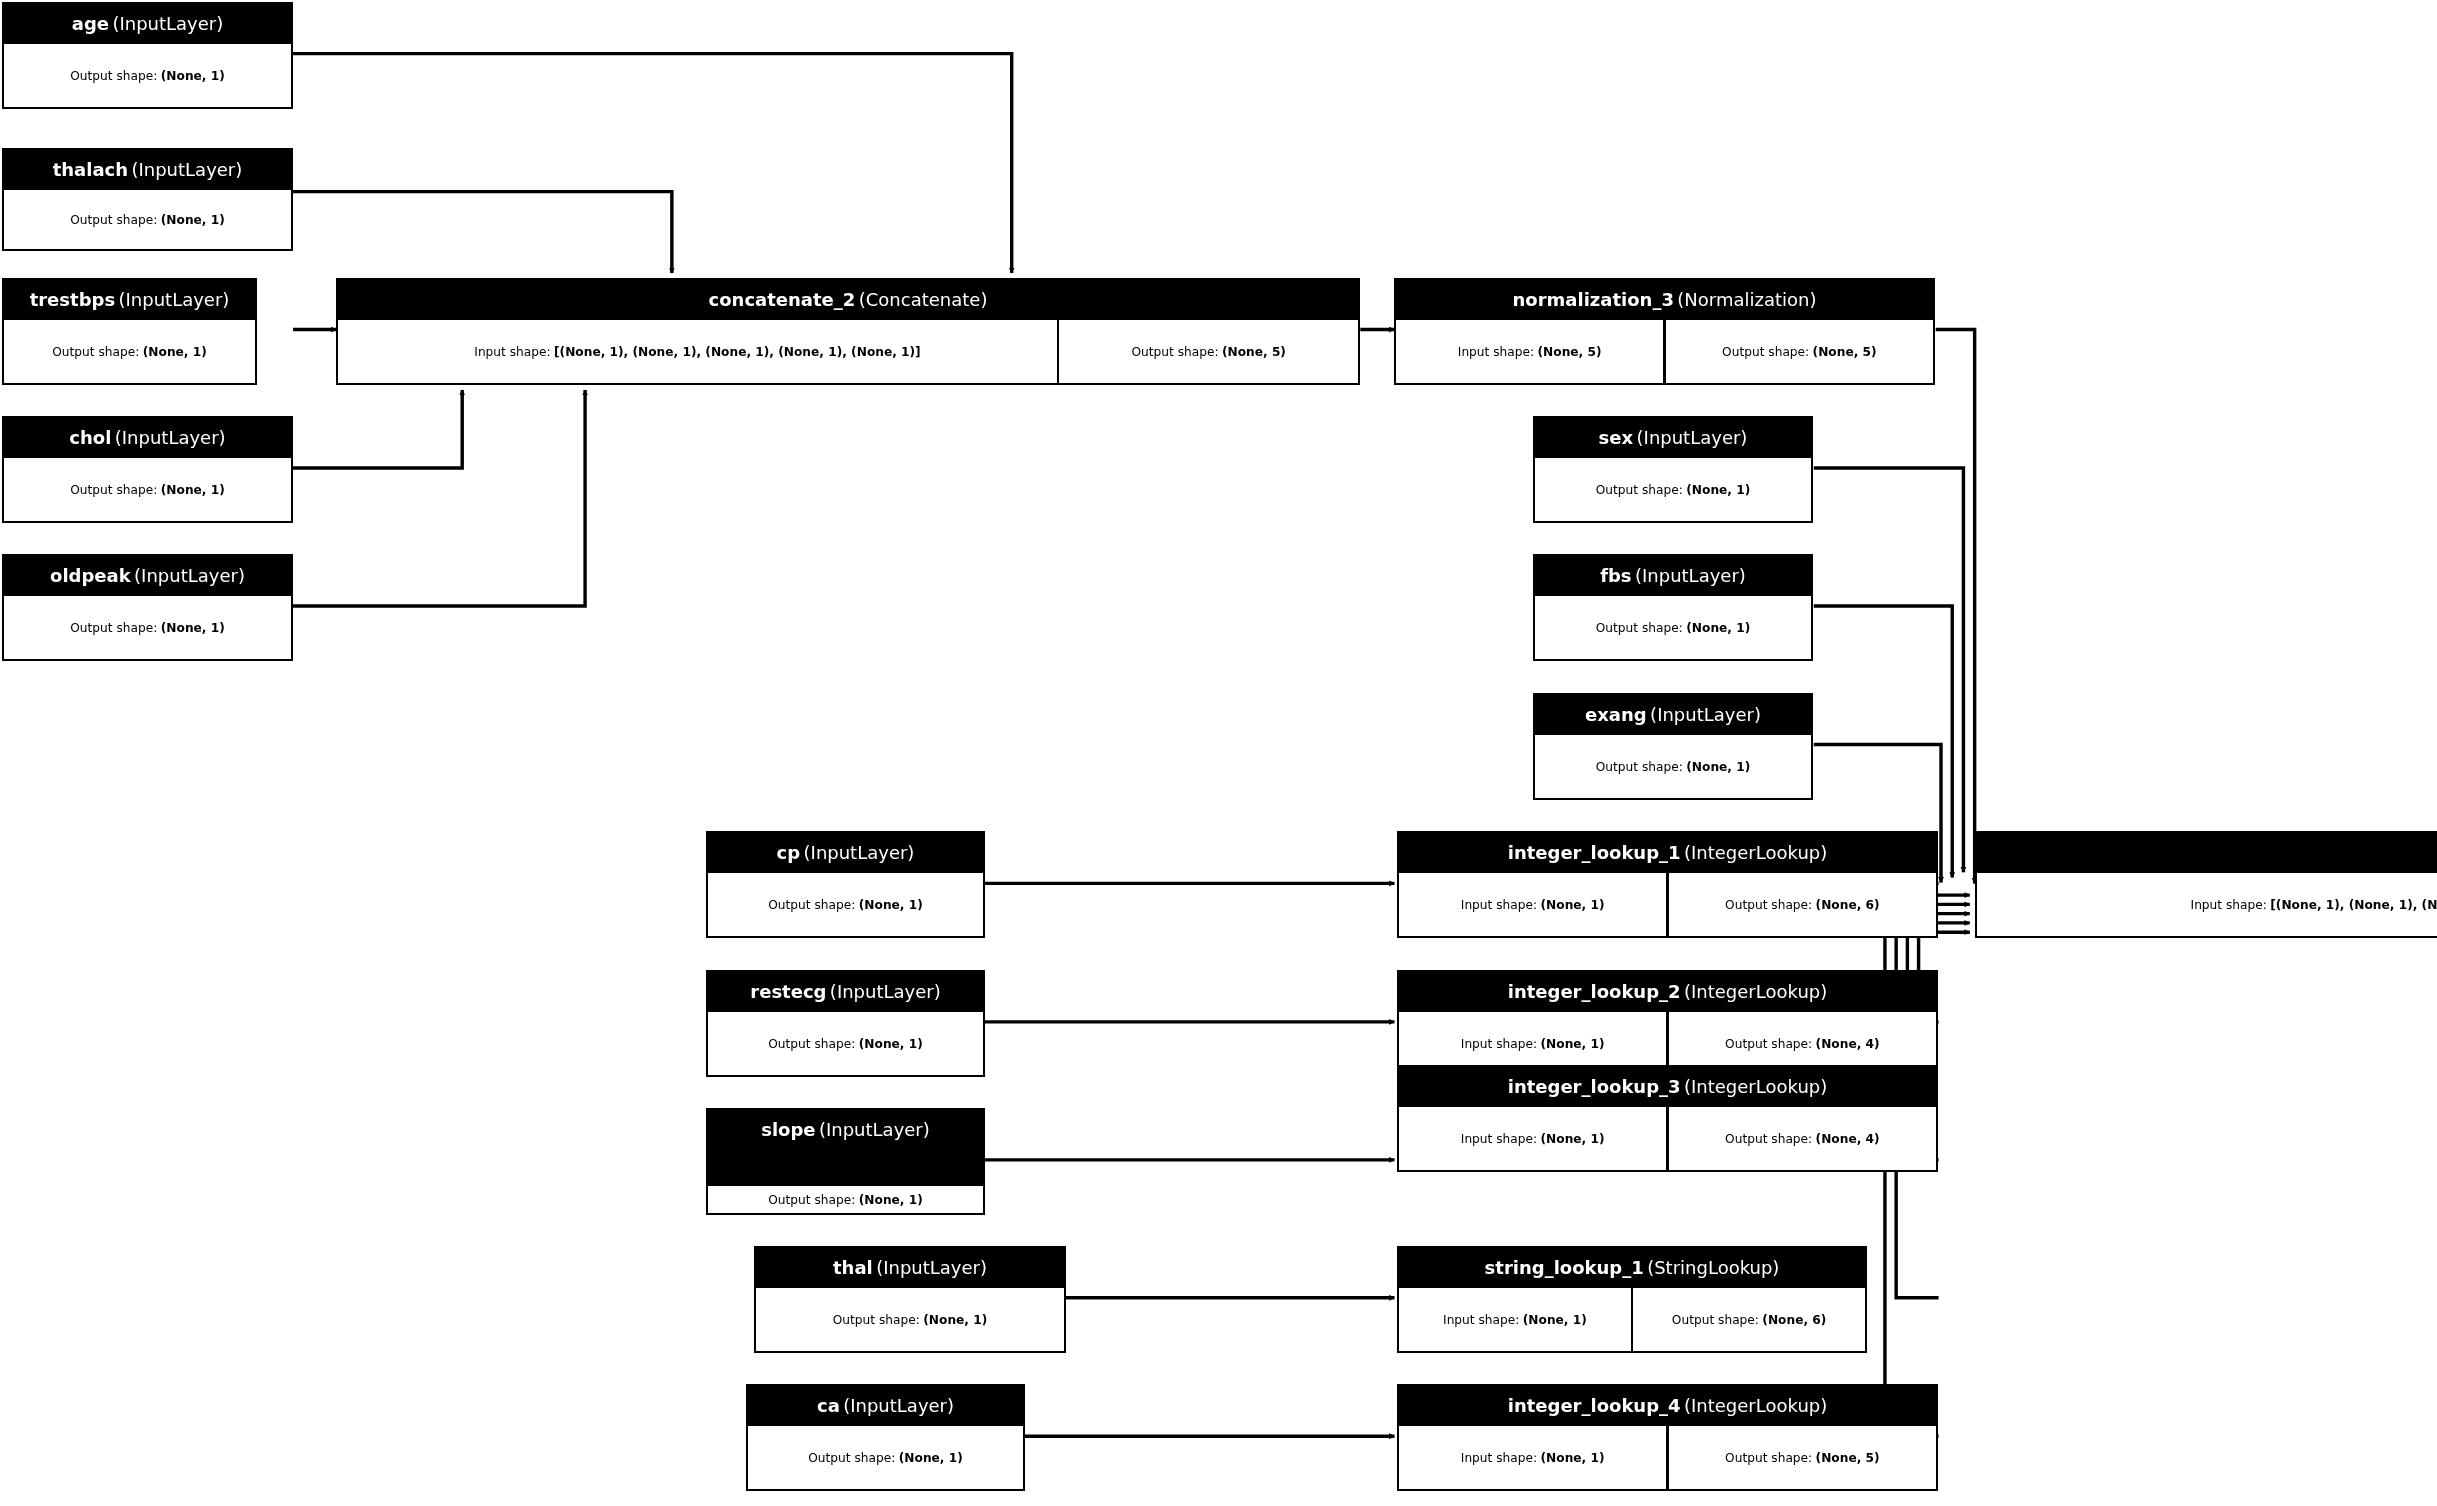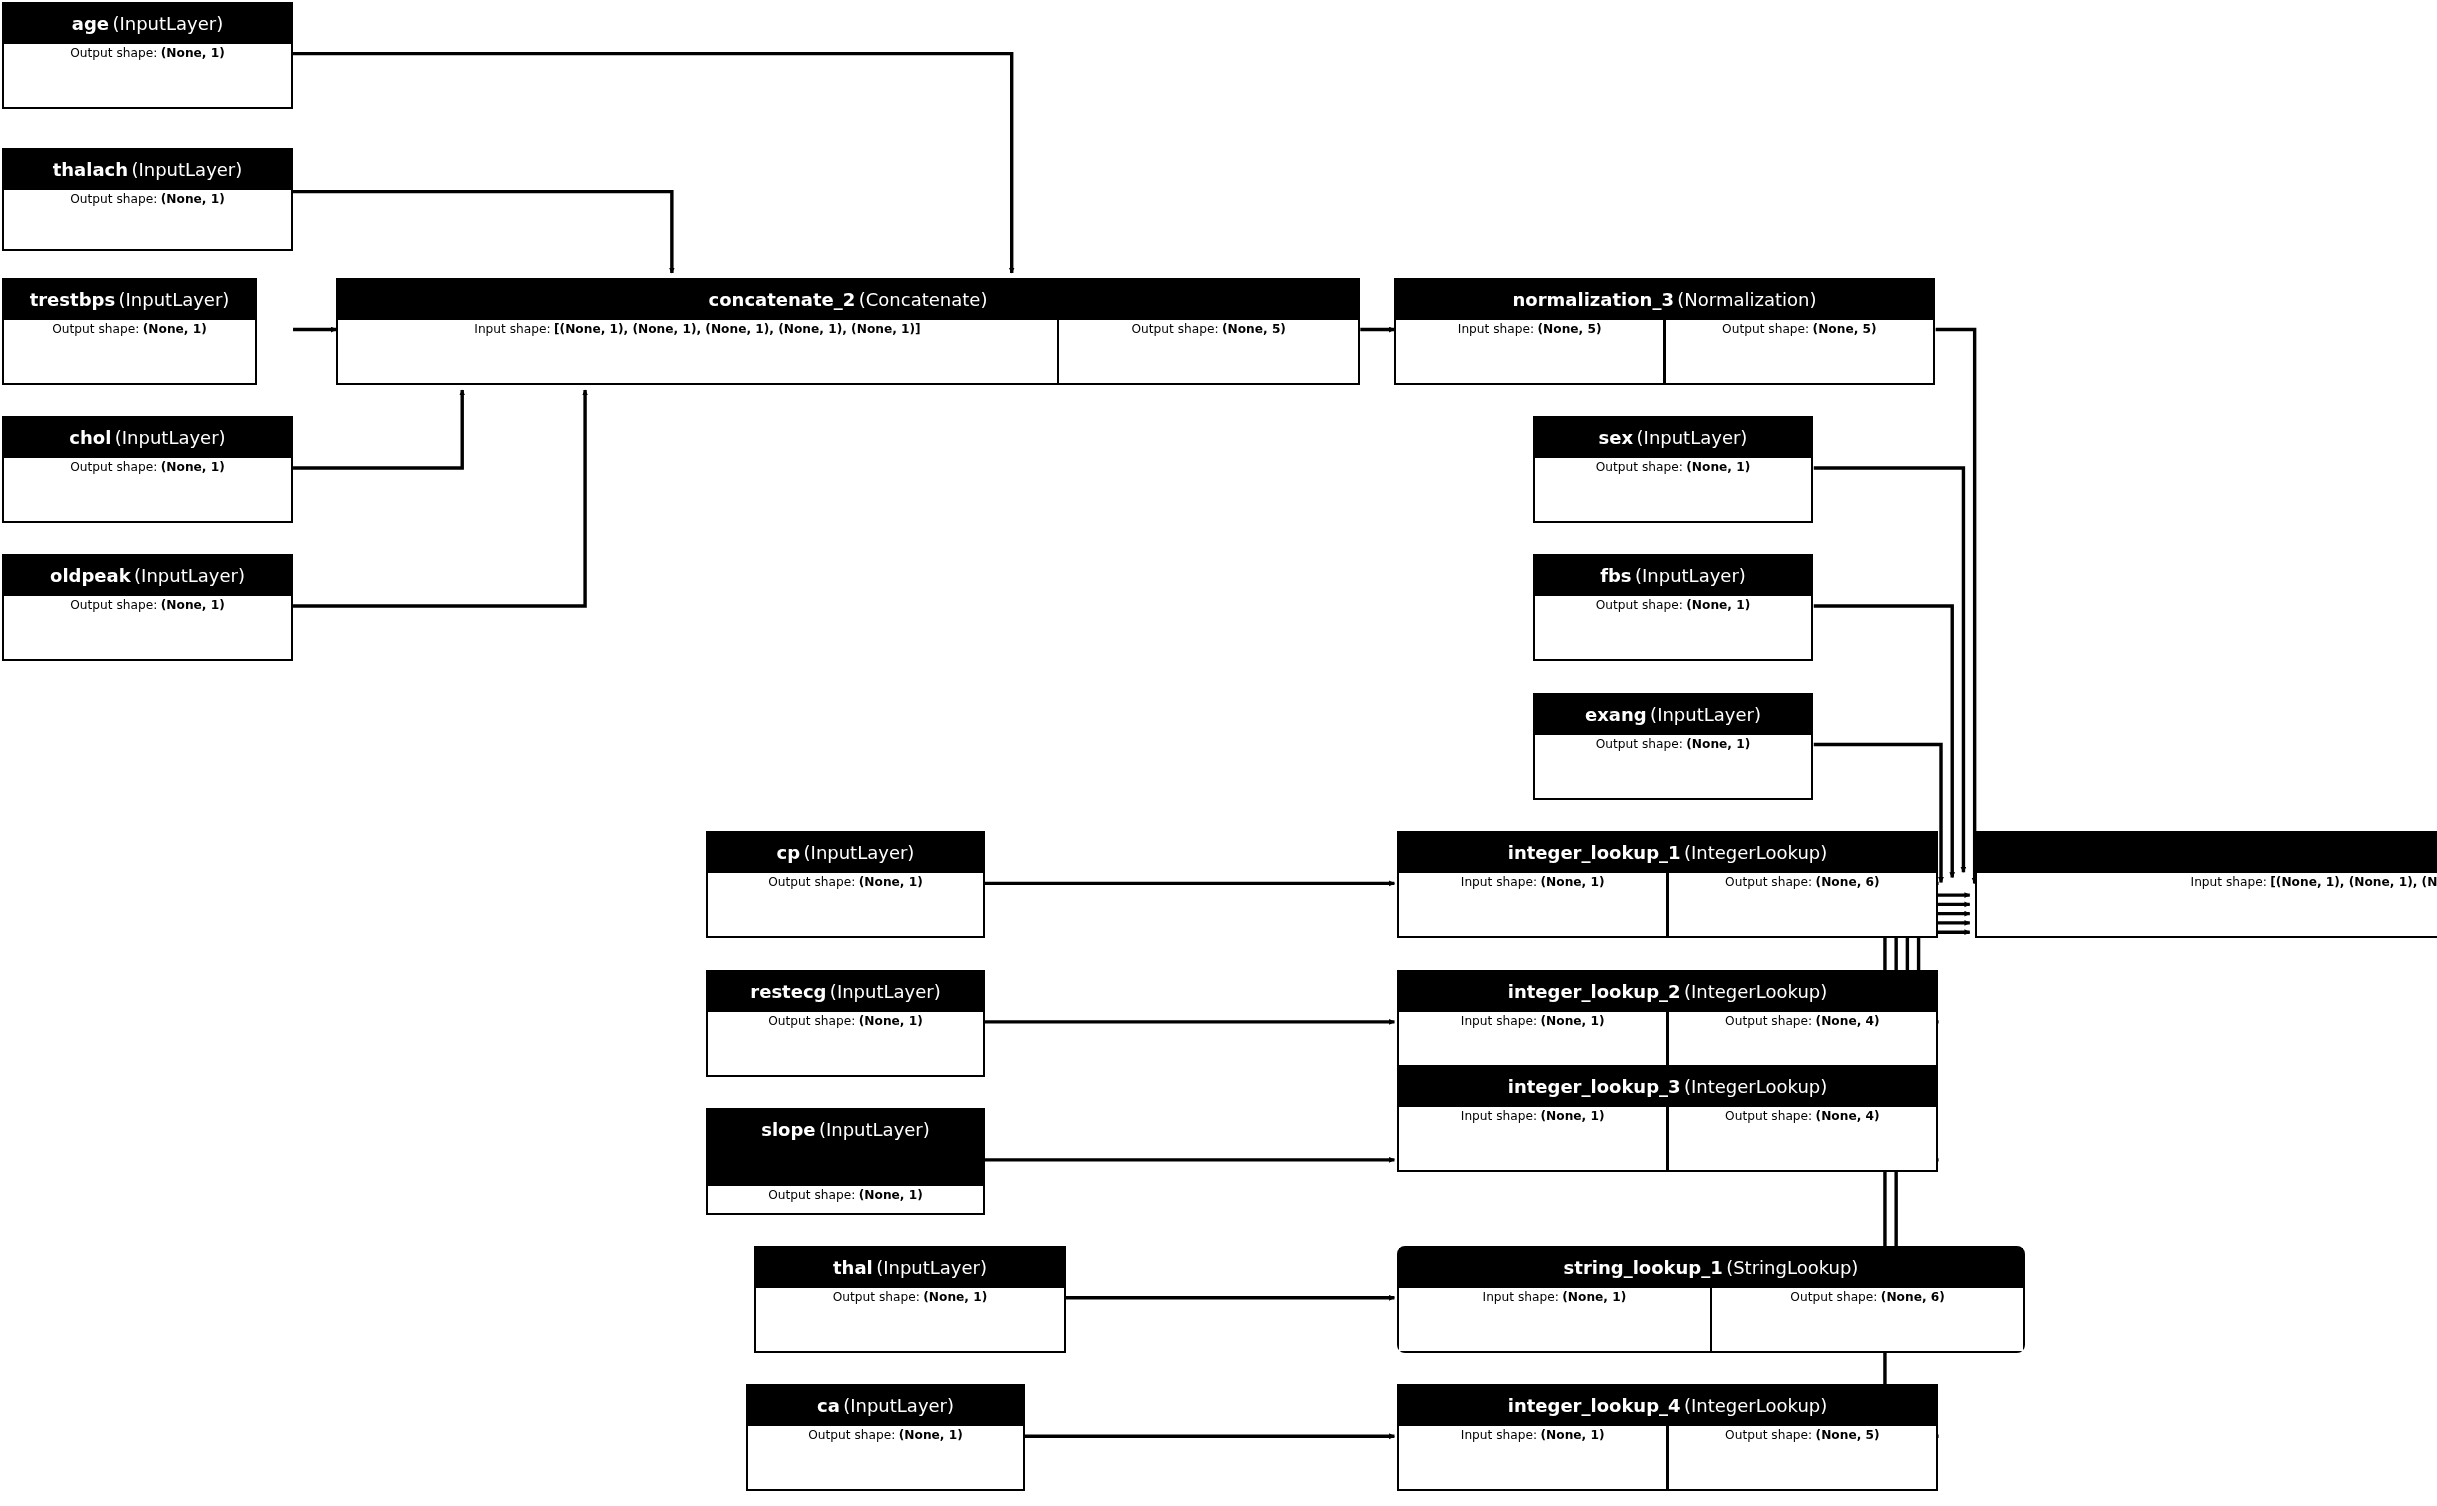--- a/index.html
+++ b/index.html
@@ -42,20 +42,21 @@
     display: flex;
     flex: 1 1 auto;
     background: #000000;
   }
   .shape-cell {
     background: #ffffff;
     color: #000000;
     font-size: 12.2px;
     line-height: 1;
     display: flex;
+    align-items: center;
     justify-content: center;
     padding: 2.9px 6.8px;
     white-space: nowrap;
     overflow: hidden;
     box-sizing: border-box;
   }
   .shape-cell .lab { font-weight: normal; }
   .shape-cell .val { font-weight: bold; }
   .shape-cell + .shape-cell { margin-left: 2.4px; }
   .sep { display: inline-block; width: 3.4px; }
@@ -373,21 +374,21 @@
           <span class="val">(None, 1)</span>
       </div>
       <div class="shape-cell" style="flex:1;">
         <span class="lab">Output shape:</span>
           <span class="sep"></span>
           <span class="val">(None, 4)</span>
       </div>
     </div>
   </div>
 
-  <div class="node" style="left:1397px;top:1246px;width:628px;height:107px;border-radius:8px;">
+  <div class="node" style="left:1397px;top:1246px;width:470px;height:107px;">
     <div class="node-title">
       <span class="nm">string_lookup_1</span><span class="sep"></span><span class="ty">(StringLookup)</span>
     </div>
     <div class="node-shapes">
       <div class="shape-cell" style="flex:1;">
         <span class="lab">Input shape:</span>
           <span class="sep"></span>
           <span class="val">(None, 1)</span>
       </div>
       <div class="shape-cell" style="flex:1;">

